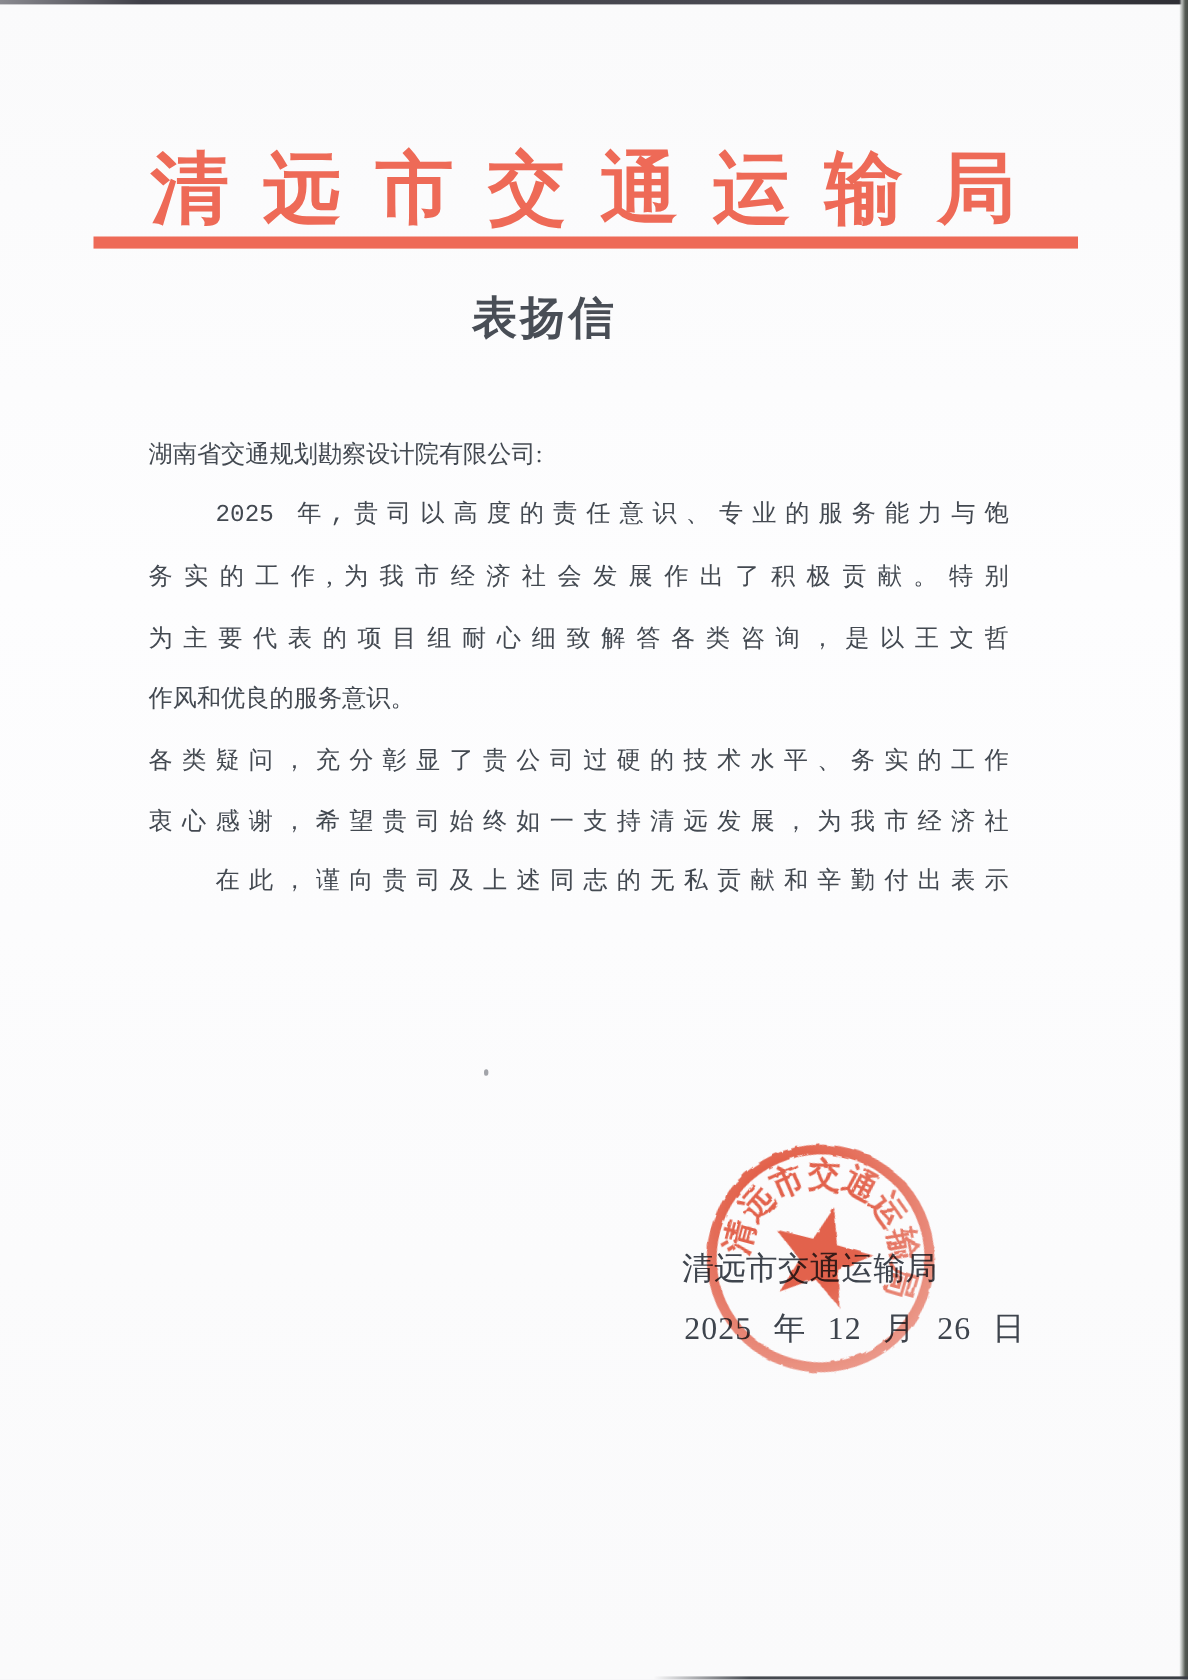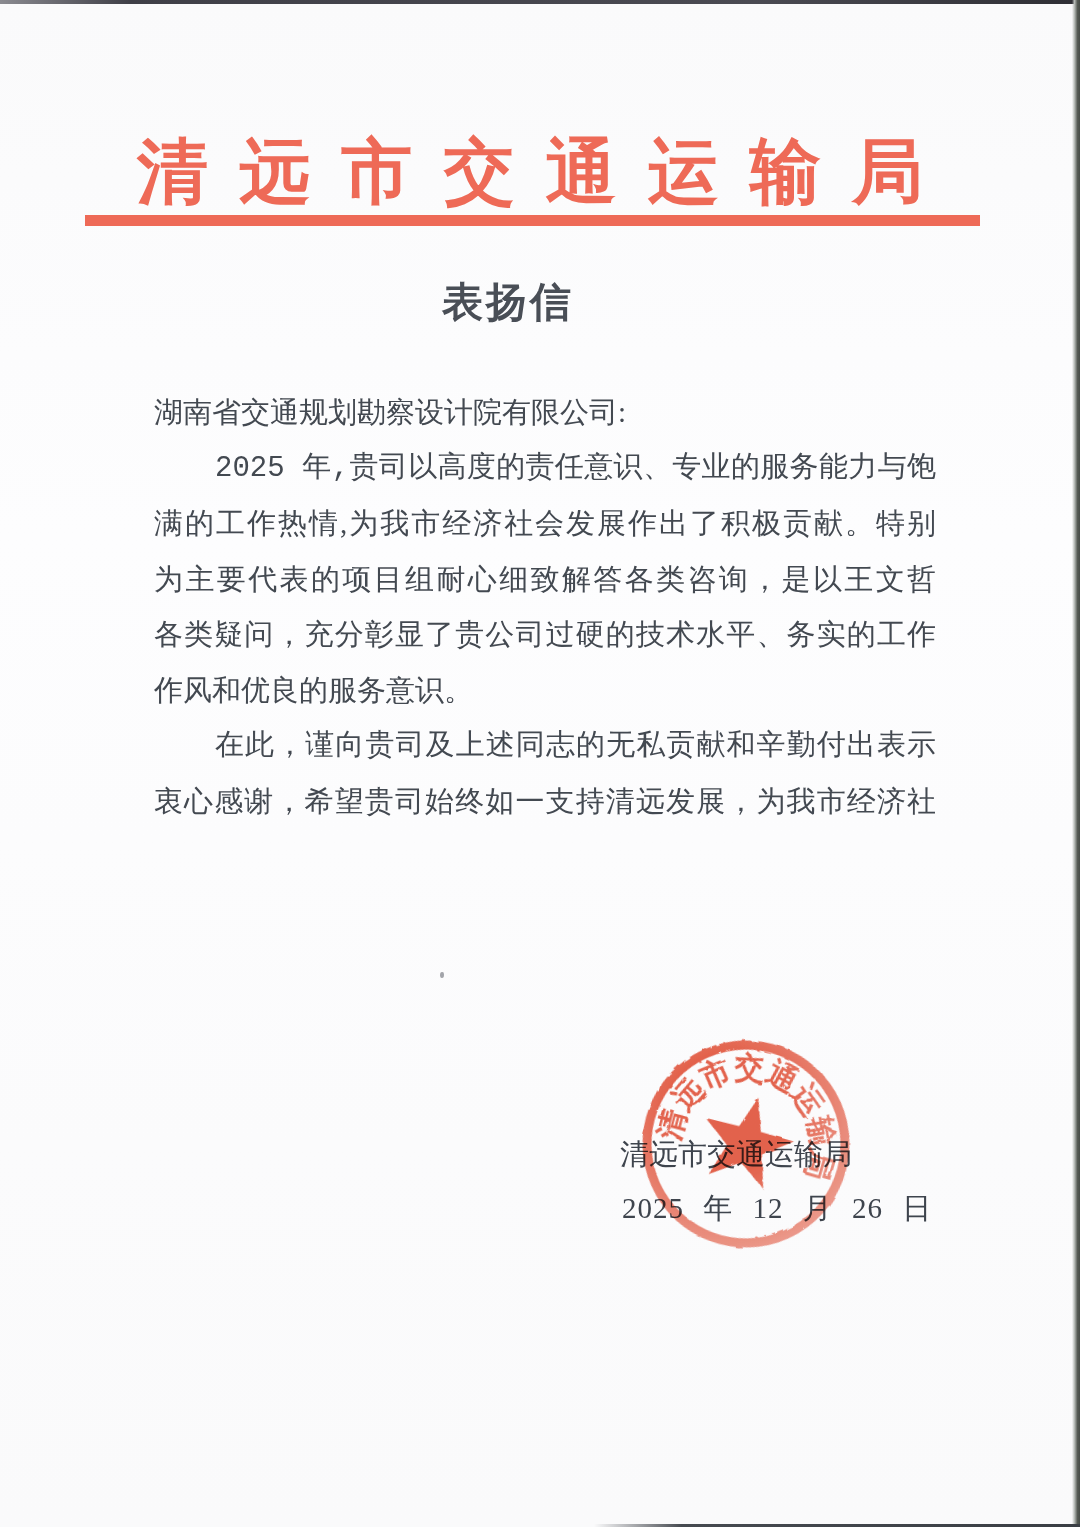--- a/index.html
+++ b/index.html
@@ -35,29 +35,29 @@
     display: flex; justify-content: space-between;
     font-size: 71px; line-height: 76px; font-weight: bold;
     color: var(--accent, #ee6a57);
   }
   .red-rule {
     position: absolute; top: 215px; left: 85px; width: 895px; height: 11px;
     background: var(--accent, #ee6a57);
   }
   
   .title {
-    position: absolute; top: 262px; left: 0; width: 990px; margin: 13px;
+    position: absolute; top: 262px; left: 0; width: 990px; margin: 0;
     text-align: center;
     font-size: 41px; font-weight: bold; letter-spacing: 3px;
     color: #494e56;
   }
   
   .body {
-    position: absolute; top: 385px; left: 154px; width: 782px;
-    font-size: 29px; line-height: 55.6px; color: #434951;
+    position: absolute; top: 385px; left: 135px; width: 782px;
+    font-size: 22px; line-height: 55.6px; color: #434951;
   }
   .line { height: 55.6px; overflow: hidden; }
   .line.indent { padding-left: 61px; font-family: Liberation Mono, monospace; }
   .line.justify { text-align: justify; text-align-last: justify; }
   
   .signature {
     position: absolute; top: 1134px; left: 620px;
     font-size: 29px; line-height: 40px; color: #3e444d; z-index: 2;
   }
   .date {
@@ -99,26 +99,26 @@
       <span>局</span>
     </div>
   <div class="red-rule"></div>
 
   <h1 class="title">表扬信</h1>
 
   <div class="body">
     <div class="line salutation">湖南省交通规划勘察设计院有限公司:</div>
     <div id="body-lines">
         <div class="line indent justify">2025 年,贵司以高度的责任意识、专业的服务能力与饱</div>
-        <div class="line justify">满的工作热情,为我市经济社会发展作出了积极贡献。特别</div>
+        <div class="line justify">务实的工作,为我市经济社会发展作出了积极贡献。特别</div>
         <div class="line justify">为主要代表的项目组耐心细致解答各类咨询，是以王文哲</div>
+        <div class="line">作风和优良的服务意识。</div>
         <div class="line justify">各类疑问，充分彰显了贵公司过硬的技术水平、务实的工作</div>
-        <div class="line">作风和优良的服务意识。</div>
+        <div class="line justify">衷心感谢，希望贵司始终如一支持清远发展，为我市经济社</div>
         <div class="line indent justify">在此，谨向贵司及上述同志的无私贡献和辛勤付出表示</div>
-        <div class="line justify">衷心感谢，希望贵司始终如一支持清远发展，为我市经济社</div>
       </div>
   </div>
 
   <div class="signature">清远市交通运输局</div>
   <div class="date">2025 年 12 月 26 日</div>
 
   <svg class="seal" viewBox="0 0 256 256">
     <defs>
       <filter id="stamp-rough" x="-10%" y="-10%" width="120%" height="120%">
         <feTurbulence type="fractalNoise" baseFrequency="0.09" numOctaves="2" seed="7" result="n"></feTurbulence>

